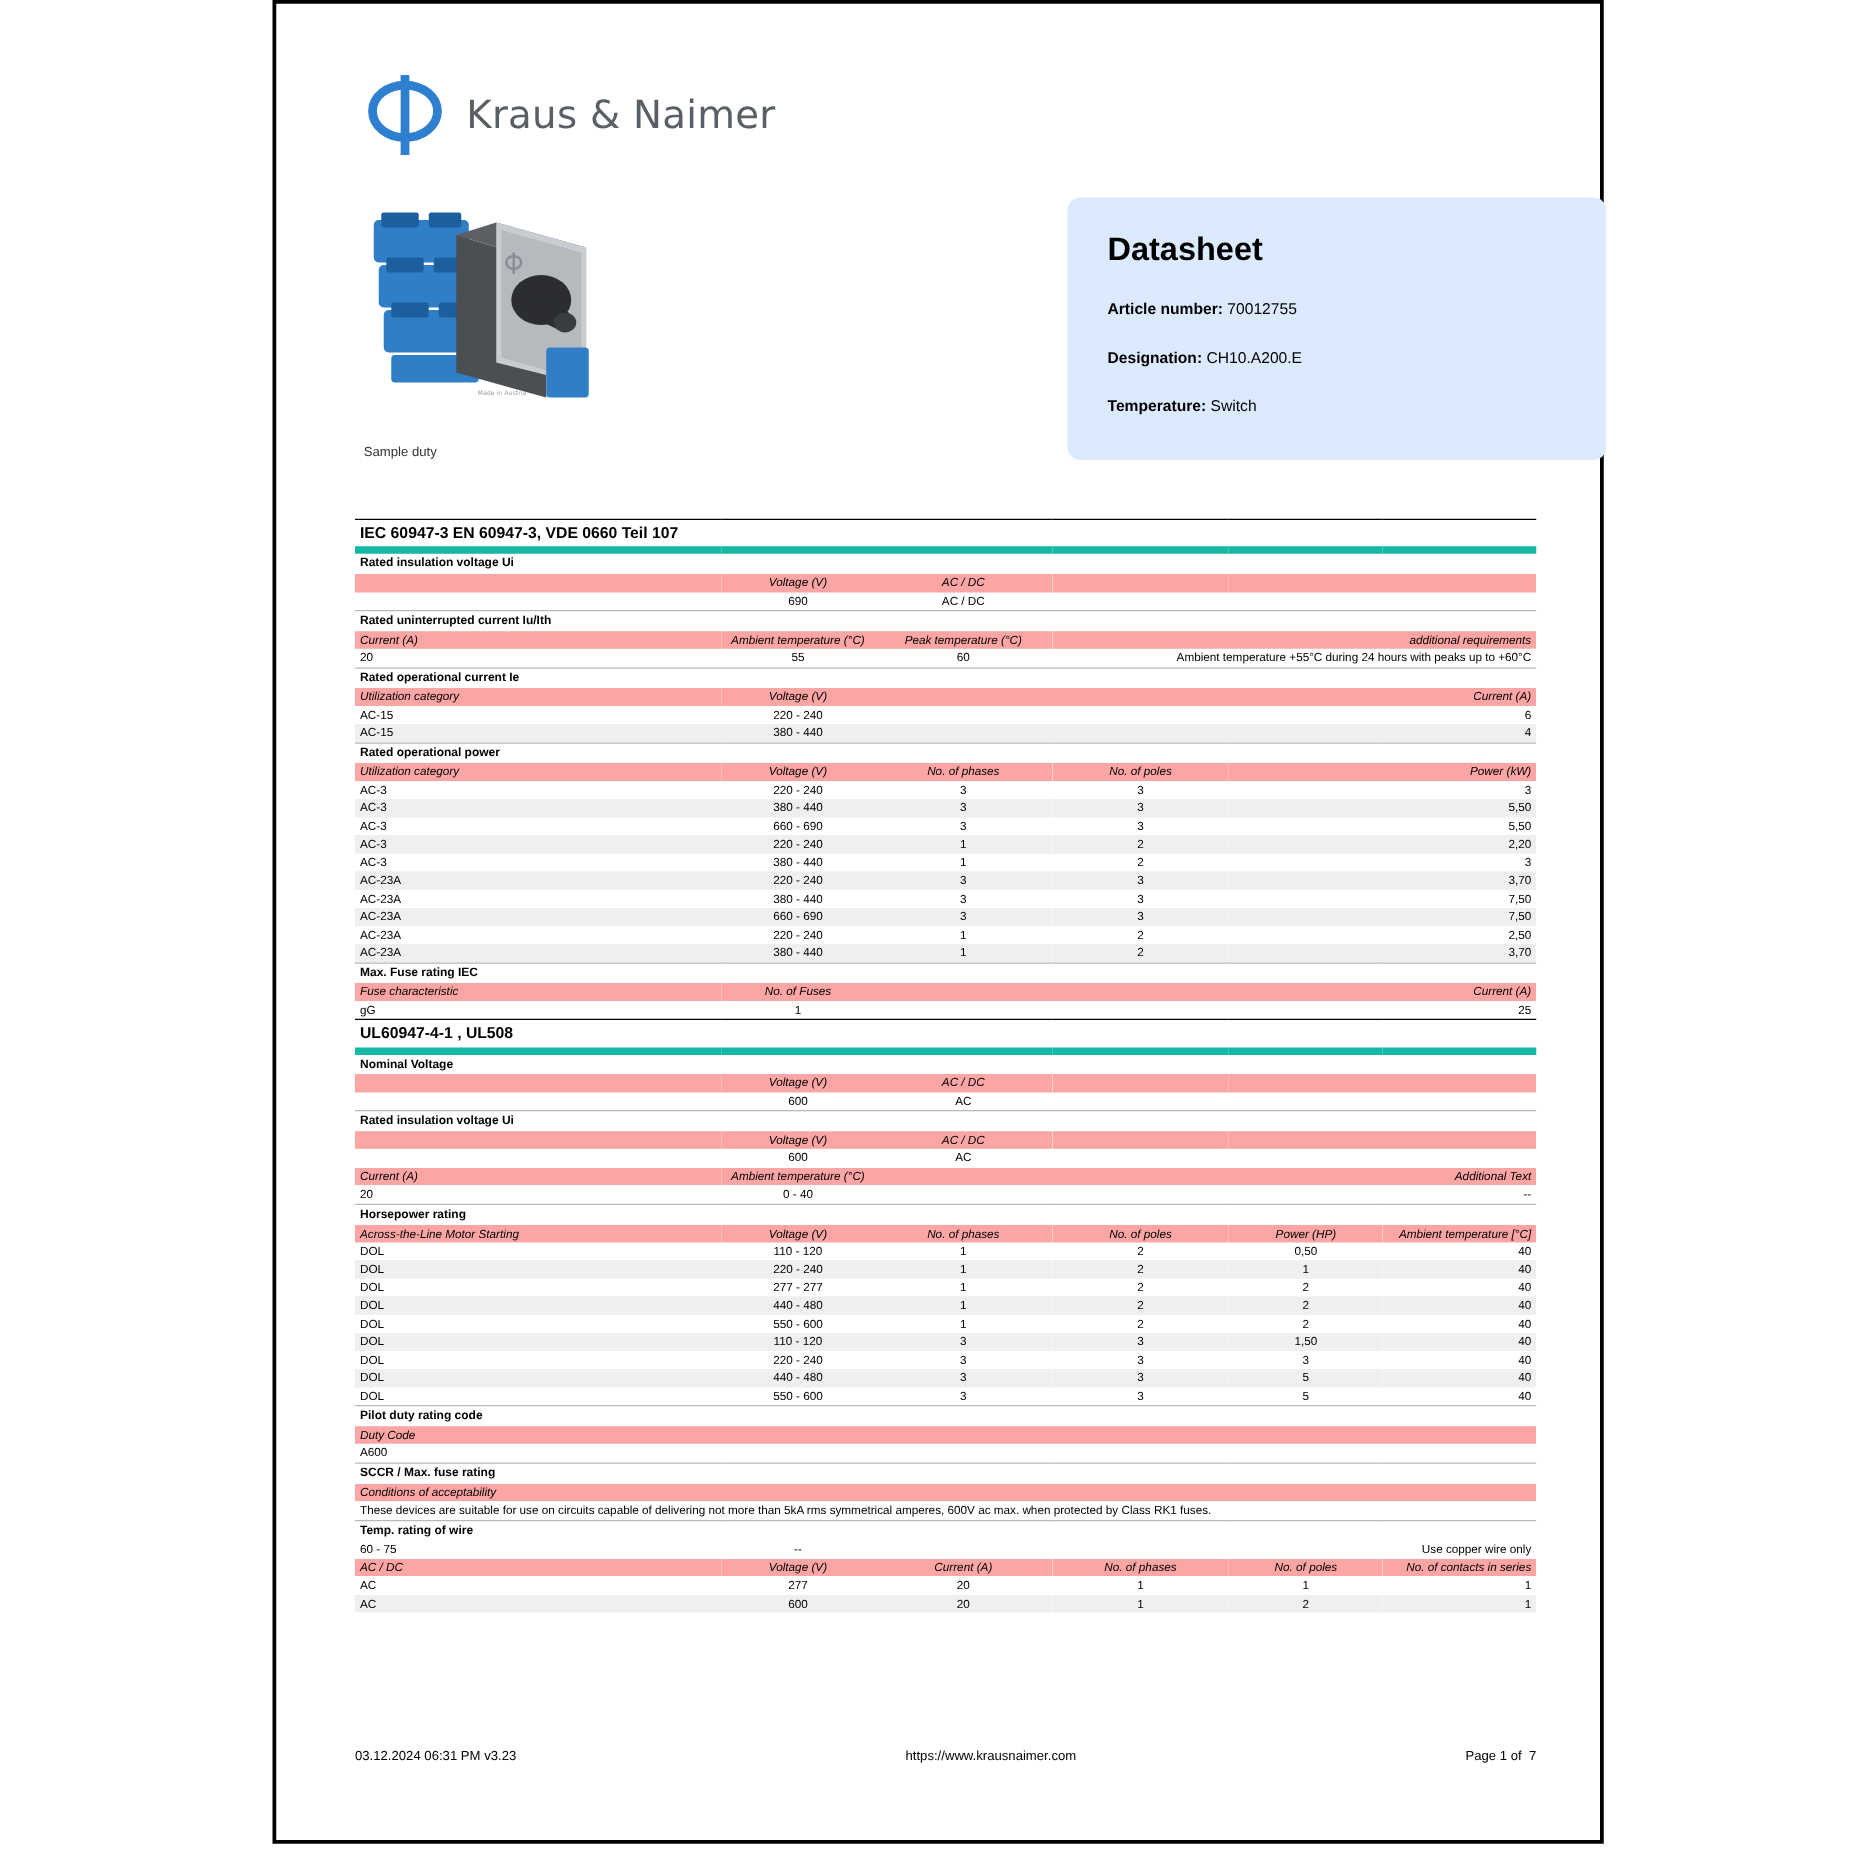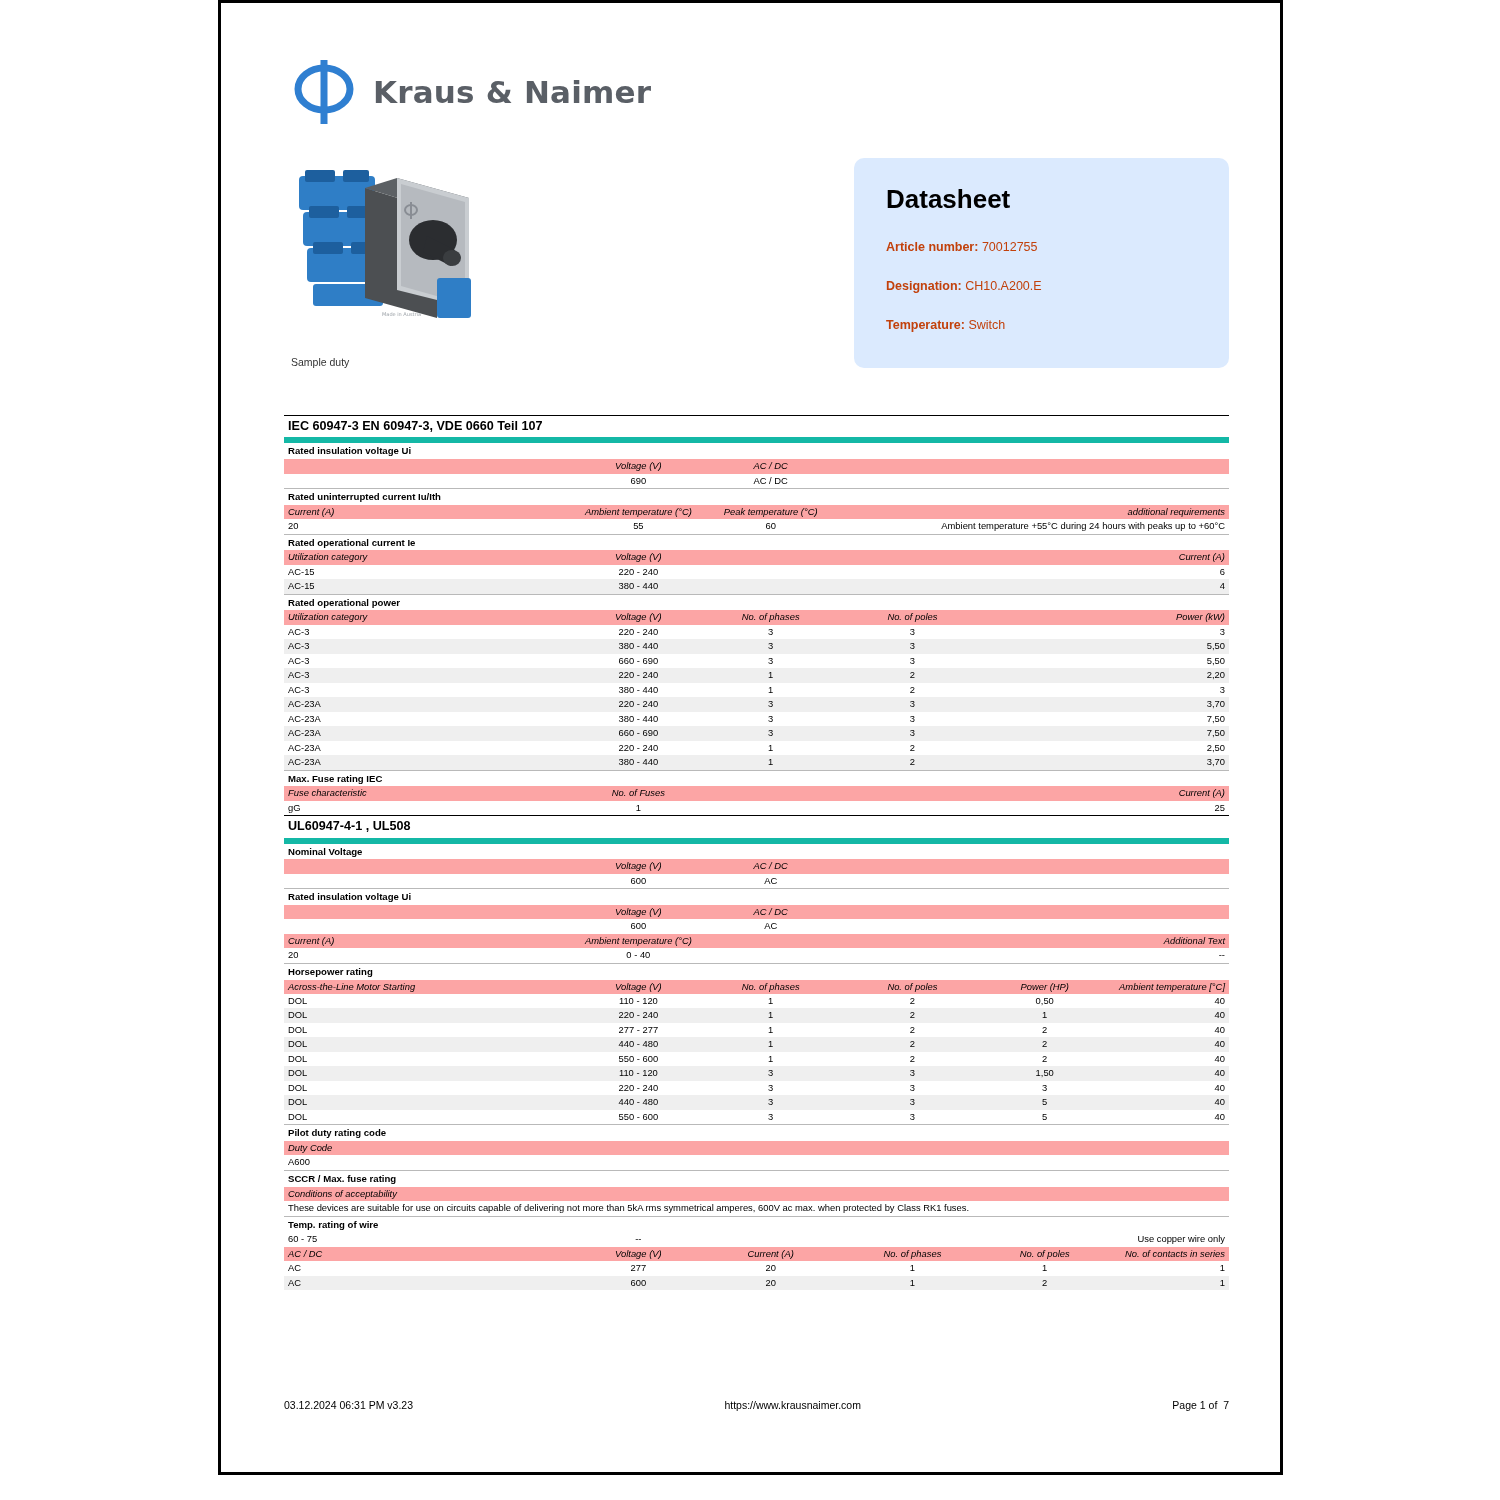--- a/index.html
+++ b/index.html
@@ -33,54 +33,53 @@
     position: relative;
     margin-right: 18px;
   }
   .logo-mark svg { display: block; }
   .logo-text {
     font-size: 31px;
     color: #5a5f66;
     font-family: "DejaVu Sans", sans-serif;
     letter-spacing: 0.2px;
     white-space: nowrap;
-    font-weight: bold;
   }
 
   
   .product-area {
     position: absolute;
     left: 66px; top: 155px;
     width: 230px; height: 215px;
   }
   .sample-caption {
     position: absolute;
     left: 70px; top: 353px;
     font-size: 10.5px;
     color: #333;
   }
 
   
   .ds-box {
     position: absolute;
     left: 633px; top: 155px;
-    width: 375px; height: 210px;
+    width: 431px; height: 210px;
     background: #dbeafe;
     border-radius: 10px;
     padding: 26px 0 0 32px;
   }
   .ds-title {
     font-size: 26px; font-weight: bold;
     color: #000;
     margin: 0 0 22px 0;
   }
   .ds-line {
     font-size: 12.5px;
     margin-bottom: 7px;
-    color: #c2410c;
+    color: #000000;
     margin-top: 25px;
   }
   .ds-line b { font-weight: bold; }
 
   
   .table-wrap {
     position: absolute;
     left: 63px; top: 412px;
     width: 945px;
   }

